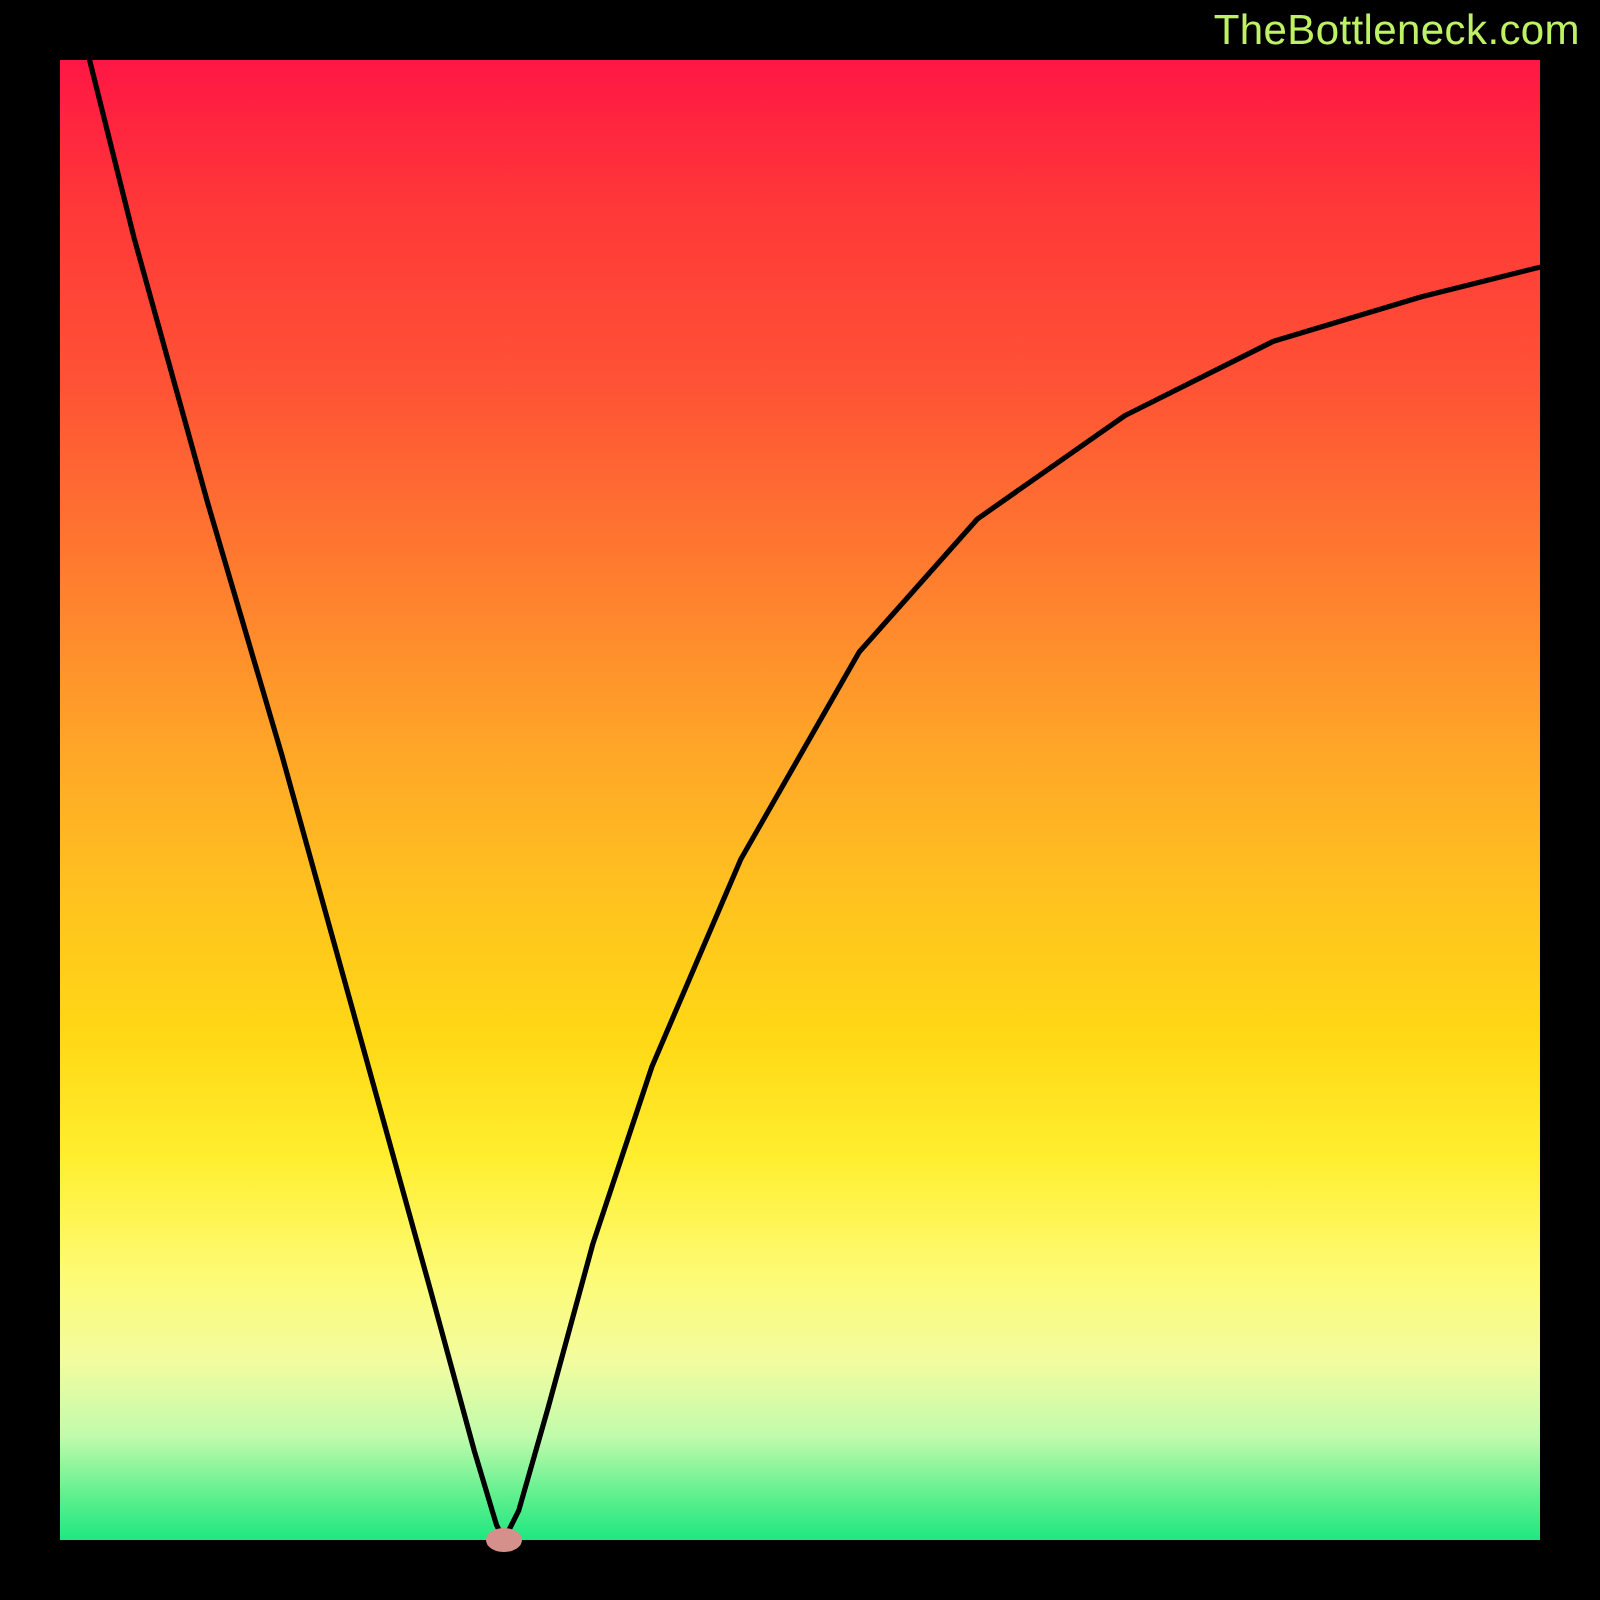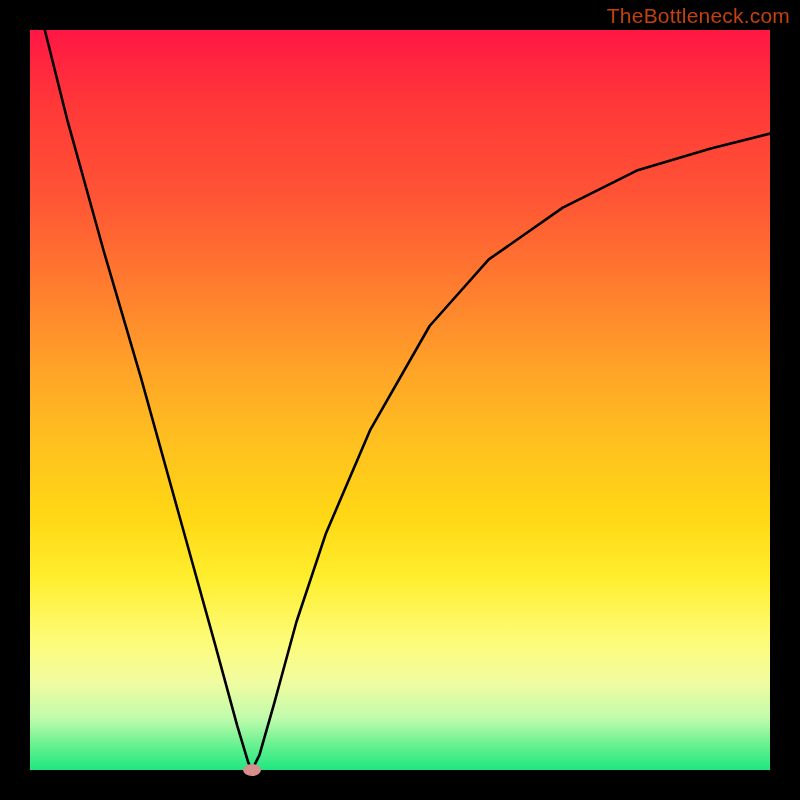--- a/index.html
+++ b/index.html
@@ -50,21 +50,21 @@
     width: 18px;
     height: 12px;
     border-radius: 50%;
     background: #d6908b;
     transform: translate(-50%, -50%);
   }
   .watermark {
     position: absolute;
     top: 4px;
     right: 10px;
-    color: #c2410c;
+    color: #bef264;
     font-size: 21px;
     letter-spacing: 0.2px;
   }
 </style>
 </head>
 <body>
 
 <div class="outer">
   <div class="plot">
     <svg viewBox="0 0 100 100" preserveAspectRatio="none">

